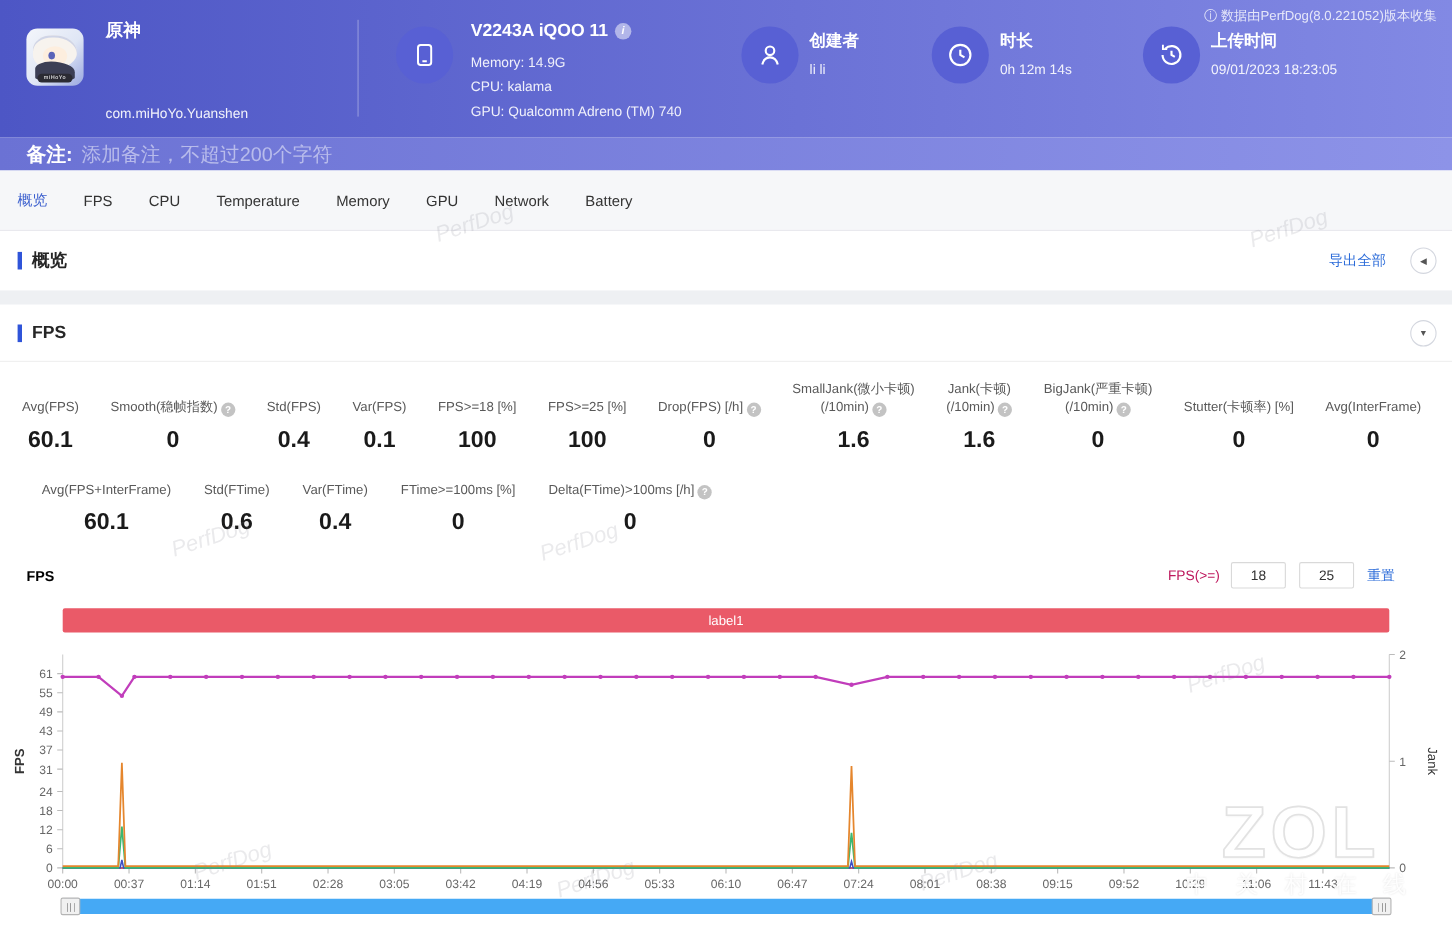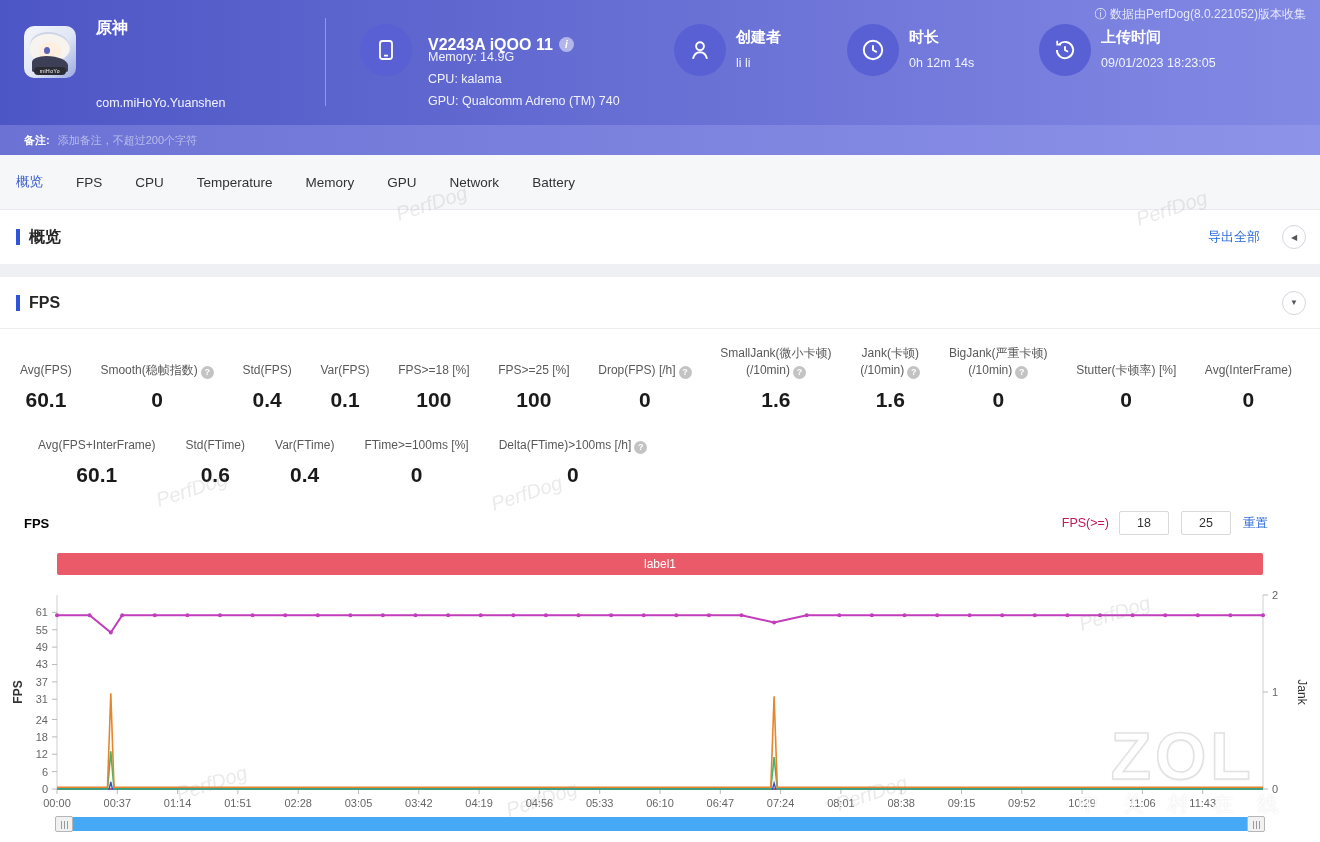--- a/index.html
+++ b/index.html
@@ -23,21 +23,21 @@
   .app-pkg { position:absolute; left:96px; top:96px; font-size:12.5px; color:rgba(255,255,255,.92); }
   .hdivider { position:absolute; left:325px; top:18px; width:1px; height:88px; background:rgba(255,255,255,.35); }
   .hicon { position:absolute; width:52px; height:52px; border-radius:50%; background:#5860d4; display:flex; align-items:center; justify-content:center; }
   .hblock-title { position:absolute; font-size:16px; font-weight:bold; color:#fff; }
   .hblock-line { position:absolute; font-size:12.5px; color:rgba(255,255,255,.9); }
   .circle-i { display:inline-block; width:15px; height:15px; margin-left:6px; border-radius:50%; background:rgba(255,255,255,.5);
     color:#fff; font-size:10px; font-style:italic; font-weight:bold; text-align:center; line-height:15px; vertical-align:2px; }
   .source-note { position:absolute; right:14px; top:6px; font-size:12px; color:rgba(255,255,255,.8); }
 
   
-  .note-strip { height:30px; background:linear-gradient(90deg,#6b72d4,#8d93e8); display:flex; align-items:center; padding-left:24px; font-size:11px; }
+  .note-strip { height:30px; background:linear-gradient(90deg,#6b72d4,#8d93e8); display:flex; align-items:center; padding-left:24px; font-size:18px; }
   .note-strip .nlabel { color:#fff; font-weight:bold; margin-right:8px; }
   .note-strip .nplaceholder { color:rgba(255,255,255,.5); }
 
   
   .tab-bar { height:55px; background:#f6f7f9; border-bottom:1px solid #e9e9ee; display:flex; align-items:center; gap:33px; padding-left:16px; }
   .tab { font-size:13.5px; color:#333; cursor:pointer; }
   .tab.active { color:#3b5fce; }
 
   
   .overview-row { height:54px; background:#fff; display:flex; align-items:center; padding:0 14px 0 16px; }
@@ -107,21 +107,21 @@
     <div class="app-pkg">com.miHoYo.Yuanshen</div>
 
     <div class="hdivider"></div>
 
     <div class="hicon" style="left:360px; top:24px;">
       <svg width="24" height="24" viewBox="0 0 24 24" fill="none" stroke="#fff" stroke-width="1.8">
         <rect x="6" y="3" width="12" height="18" rx="2.5"></rect>
           <line x1="10" y1="17.6" x2="14" y2="17.6"></line>
       </svg>
     </div>
-    <div class="hblock-title" style="left:428px; top:36px;">
+    <div class="hblock-title" style="left:428px; top:20px;">
       <span>V2243A iQOO 11</span><span class="circle-i">i</span>
     </div>
     <div class="hblock-line" style="left:428px; top:50px;">Memory: 14.9G</div>
     <div class="hblock-line" style="left:428px; top:72px;">CPU: kalama</div>
     <div class="hblock-line" style="left:428px; top:94px;">GPU: Qualcomm Adreno (TM) 740</div>
 
     <div class="hicon" style="left:674px; top:24px;">
       <svg width="26" height="26" viewBox="0 0 24 24" fill="none" stroke="#fff" stroke-width="1.8">
         <circle cx="12" cy="8.5" r="3.6"></circle>
           <path d="M5.5 20c1-4 3.4-6 6.5-6s5.5 2 6.5 6"></path>

